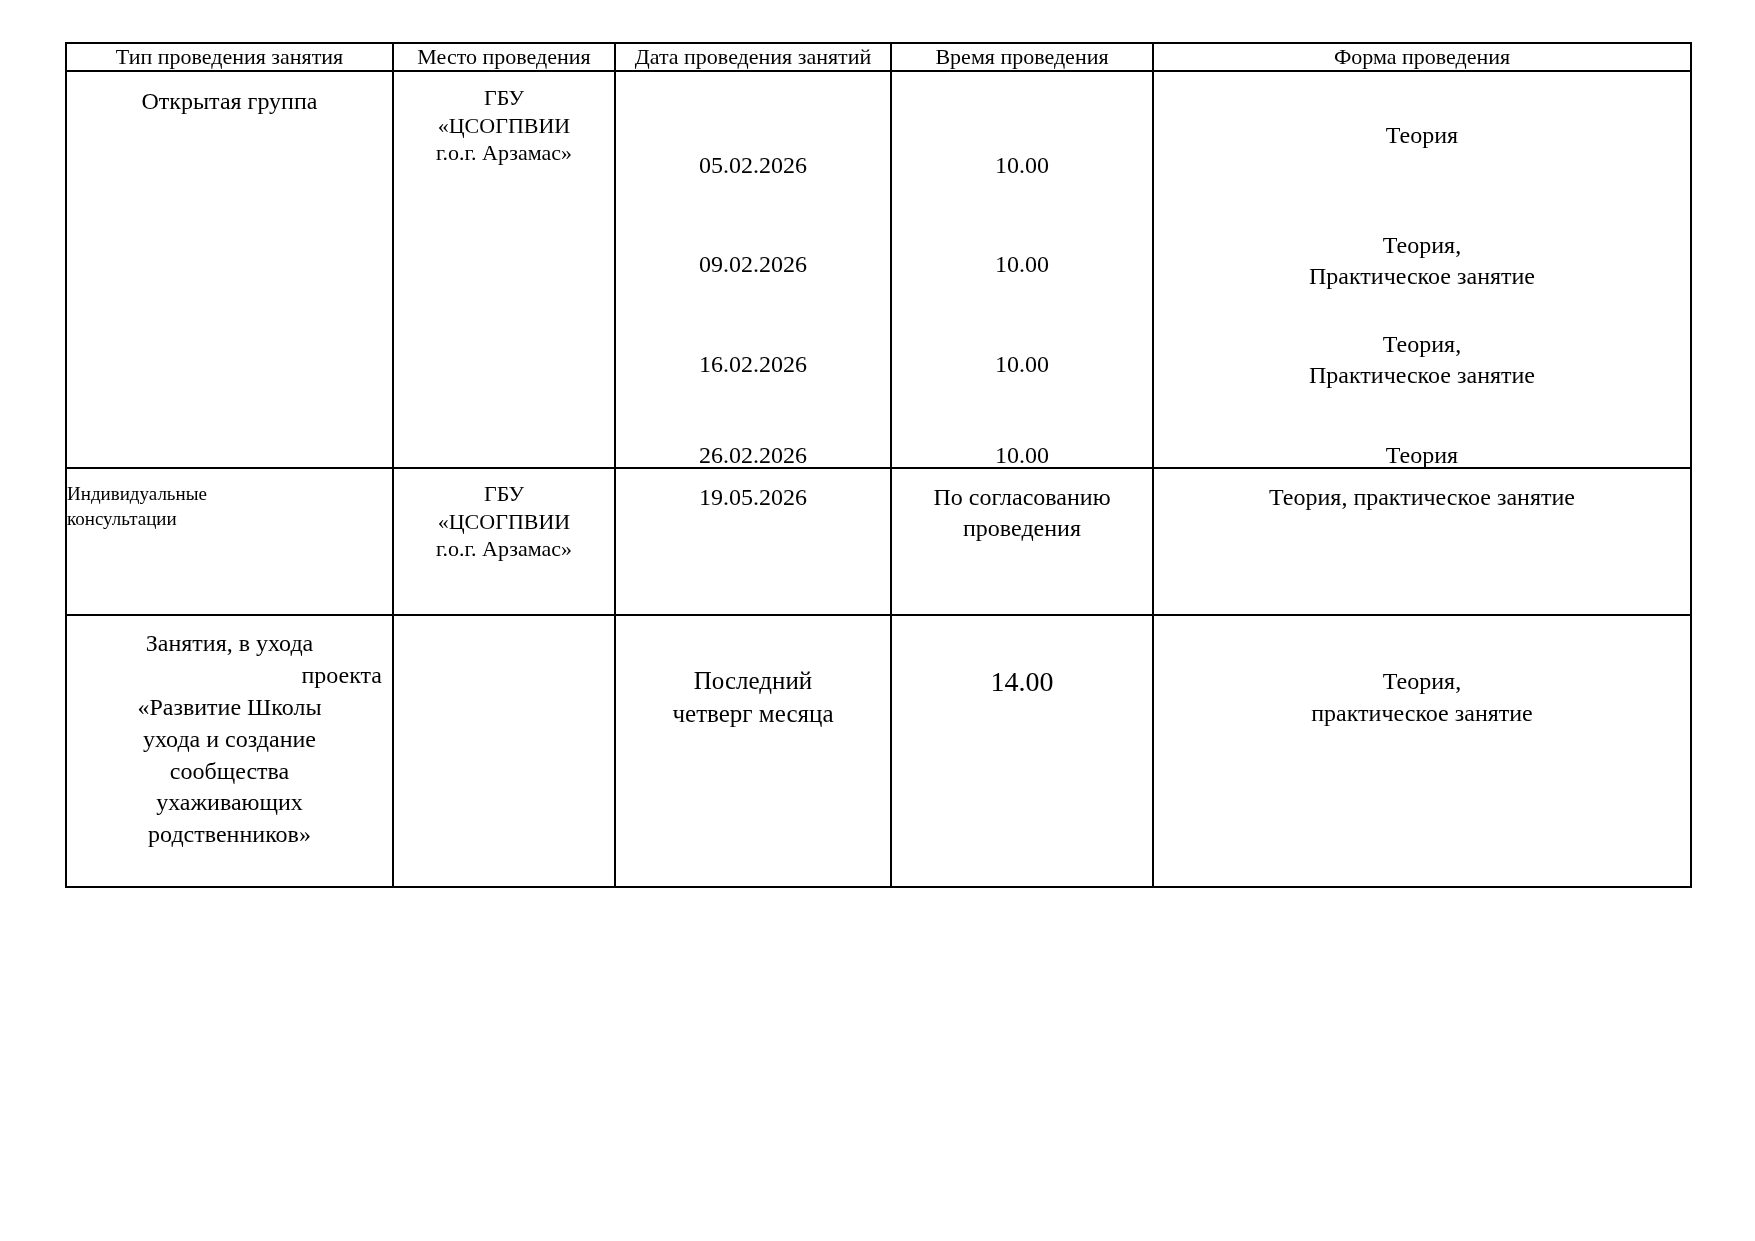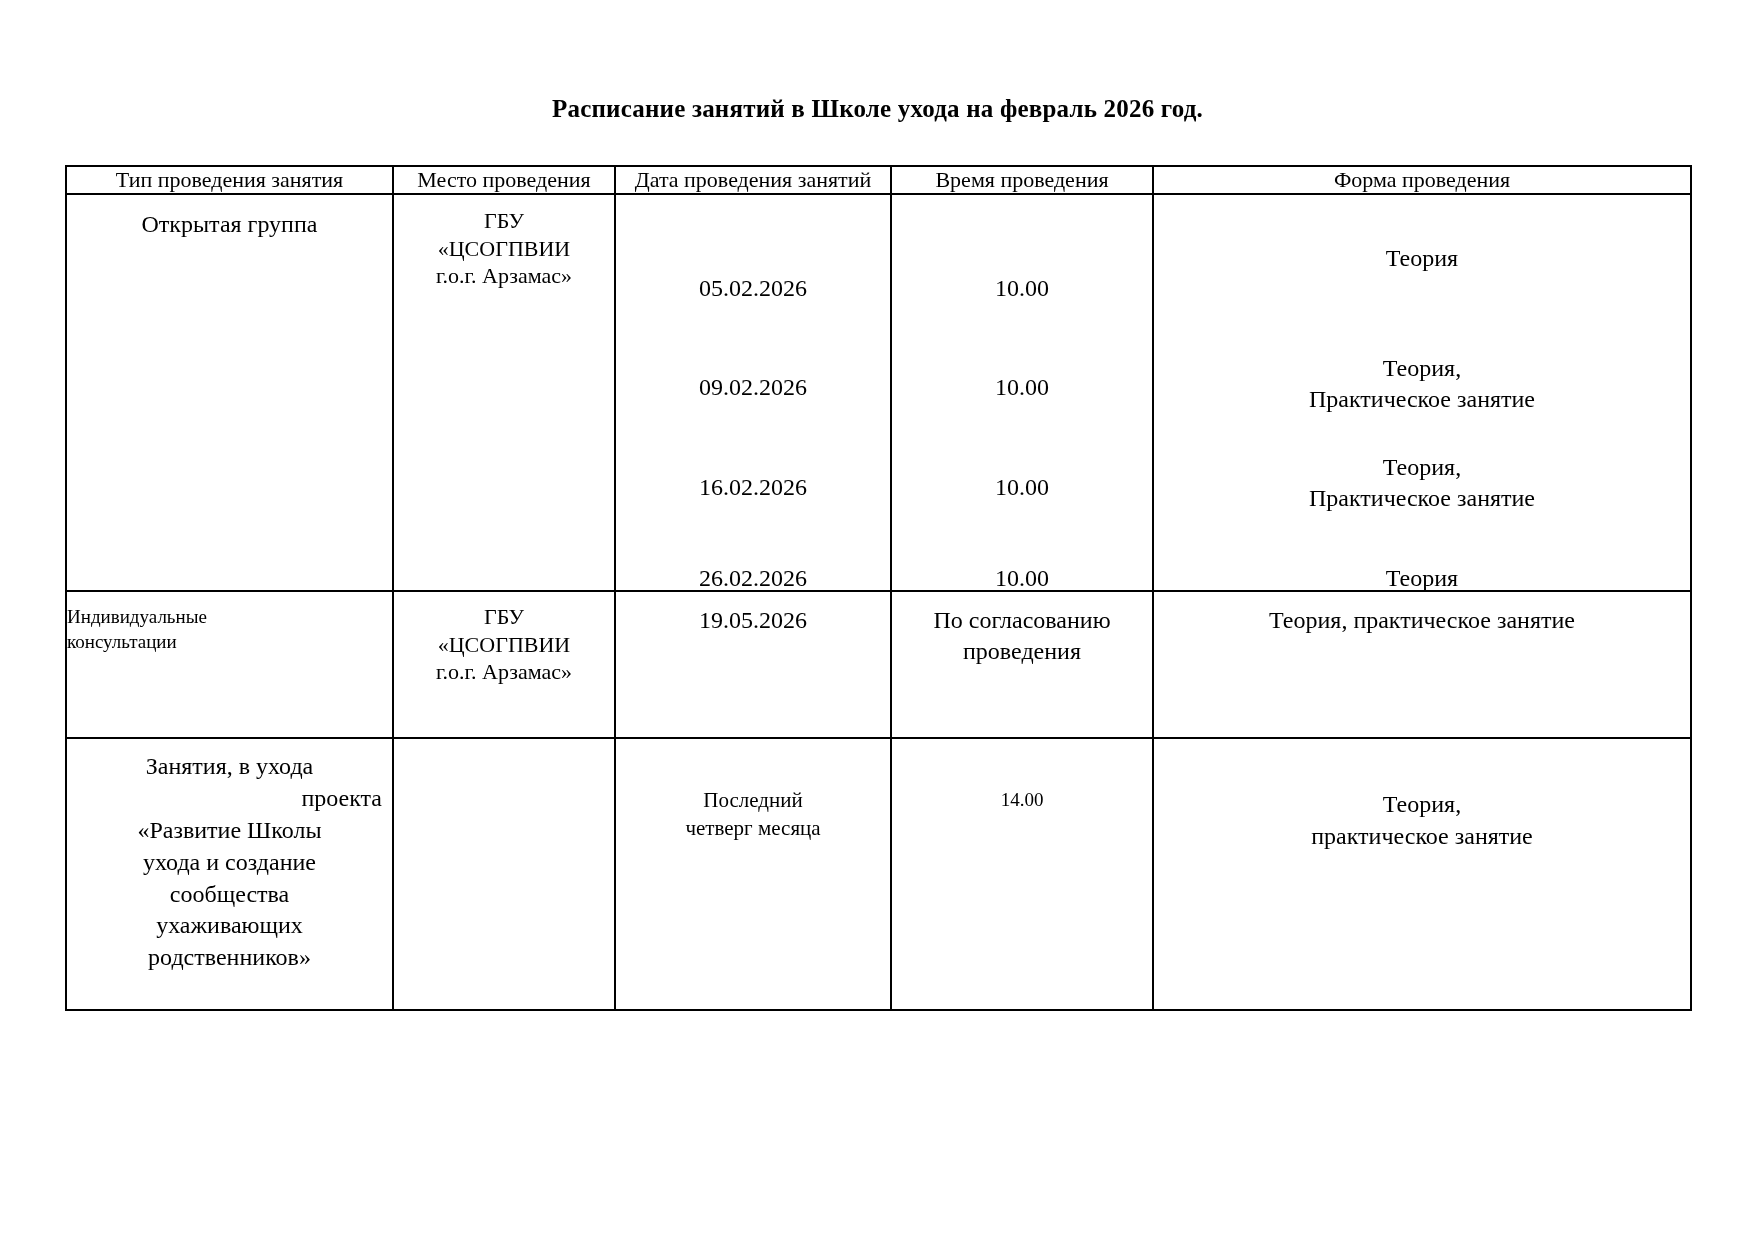--- a/index.html
+++ b/index.html
@@ -89,30 +89,29 @@
   .og-place { top: 12px; line-height: 1.26; font-size: 22px;}
 
   .ind-cell { height: 145px; position: relative; }
   .ind-type { position: absolute; top: 13px; left:0; right:0; font-size:19px; line-height:1.3;}
   .ind-place { position: absolute; top: 11px; left:0; right:0; text-align:center; font-size:22px; line-height:1.26;}
   .ind-line { position: absolute; top: 13px; left:0; right:0; text-align:center; font-size:24px; line-height:1.3;}
 
   .prj-cell { height: 270px; position: relative; }
   .prj-type { position: absolute; top: 12px; left: 0; right: 0; text-align: center; font-size: 24px; line-height: 1.33; padding: 0 10px; box-sizing: border-box;}
   .prj-type .l1 { display:block; text-align:center; }
-  .prj-line { position: absolute; top: 48px; left: 0; right: 0; text-align: center; font-size: 21px; line-height: 1.33; }
-  .prj-time { position: absolute; top: 50px; left:0; right:0; text-align:center; font-size:19px; }
+  .prj-line { position: absolute; top: 48px; left: 0; right: 0; text-align: center; font-size: 25px; line-height: 1.33; }
+  .prj-time { position: absolute; top: 50px; left:0; right:0; text-align:center; font-size:28px; }
   .prj-form { position: absolute; top: 50px; left:0; right:0; text-align:center; font-size:24px; line-height:1.33; }
 </style>
 </head>
 <body>
 
 <div class="page">
 
-  <div class="doc-title">Расписание занятий в Школе ухода на февраль 2026 год.</div>
 
   <div class="table-wrap">
     <table class="schedule">
       <colgroup>
         <col class="col1">
           <col class="col2">
           <col class="col3">
           <col class="col4">
           <col class="col5">
       </colgroup>

